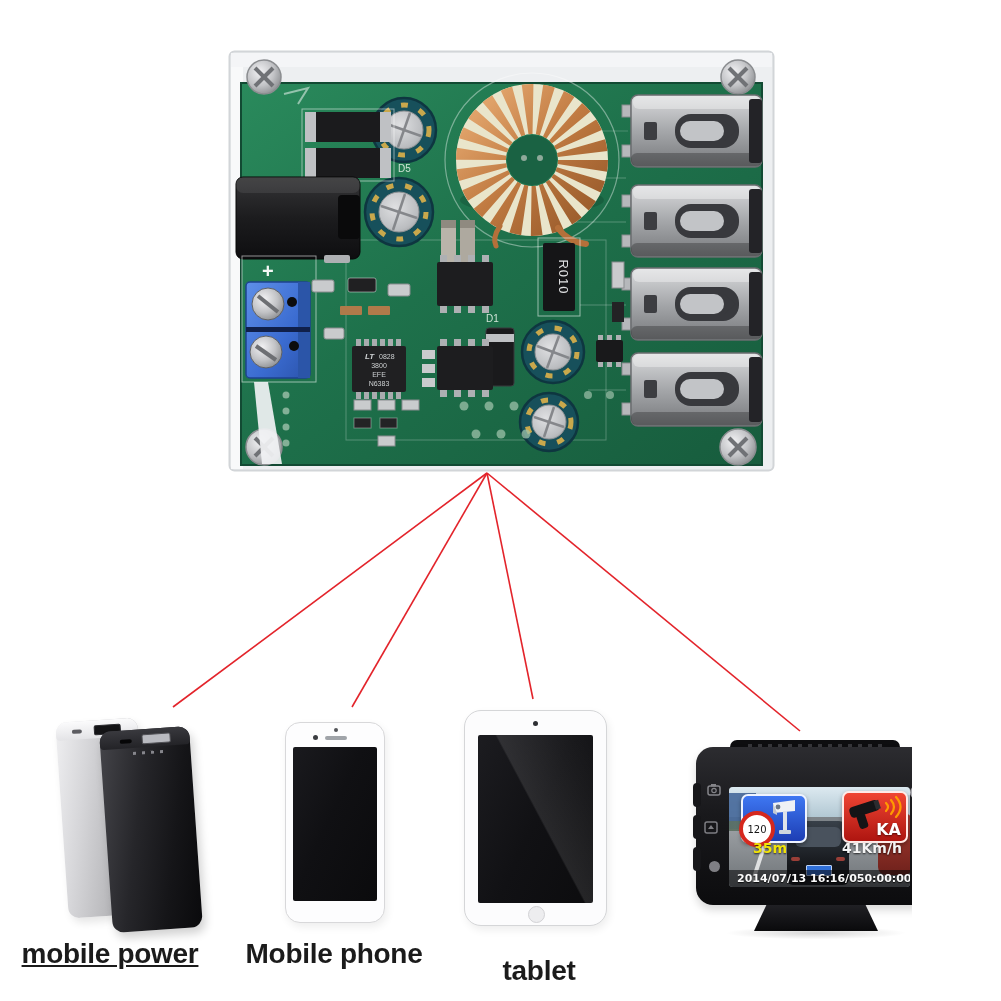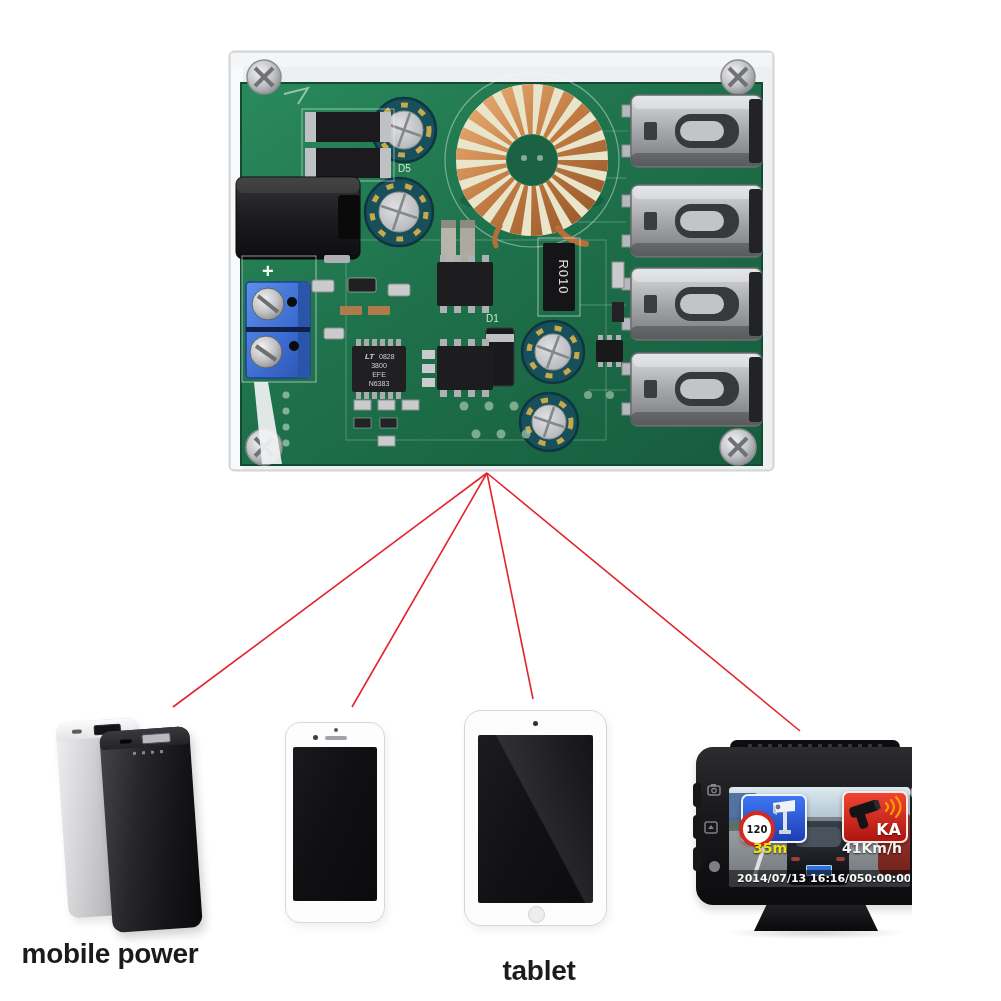--- a/index.html
+++ b/index.html
@@ -83,21 +83,21 @@
     background:linear-gradient(#aa3c33,#6e211b);}
   .sc-redcar-win{position:absolute;left:5px;top:6px;width:24px;height:14px;border-radius:4px;background:#3c2a28;}
 
   .badge{position:absolute;border-radius:7px;box-shadow:0 2px 4px rgba(0,0,0,.35);}
   .badge-blue{left:12px;top:7px;width:62px;height:45px;border:2px solid #eef3ff;
     background:linear-gradient(#3e77f2,#1d3eb4);}
   .badge-red{left:113px;top:4px;width:62px;height:48px;border:2px solid #ffe9e6;
     background:linear-gradient(#ef4533,#ae1510);}
   .sign120{position:absolute;left:-4px;bottom:-6px;width:28px;height:28px;border-radius:50%;
     background:#ffffff;border:4px solid #d5281e;display:flex;align-items:center;justify-content:center;
-    font-size:10px;font-weight:bold;color:#161616;font-family:"DejaVu Sans",sans-serif;}
+    font-size:10px;font-weight:normal;color:#161616;font-family:"DejaVu Sans",sans-serif;}
   .overlay-txt{position:absolute;font-weight:bold;font-size:14px;text-align:center;
     font-family:"DejaVu Sans",sans-serif;text-shadow:0 1px 2px rgba(0,0,0,.75);}
   .txt-41m{left:8px;top:53px;width:66px;color:#f2e307;}
   .txt-speed{left:106px;top:53px;width:74px;color:#f4f4f4;}
   .txt-ka{position:absolute;right:5px;bottom:2px;font-size:16px;font-weight:800;color:#ffffff;
     font-family:"DejaVu Sans",sans-serif;text-shadow:0 1px 2px rgba(0,0,0,.5);}
   .sc-bar{position:absolute;left:0;bottom:0;width:100%;height:17px;background:rgba(8,8,10,.58);
     display:flex;align-items:center;justify-content:space-between;padding:0 8px;box-sizing:border-box;}
   .sc-bar span{color:#fafafa;font-size:11px;font-weight:bold;font-family:"DejaVu Sans",sans-serif;
     text-shadow:0 1px 1px rgba(0,0,0,.8);white-space:nowrap;}
@@ -544,16 +544,17 @@
         <div class="sc-bar">
           <span>2014/07/13 16:16/05</span>
           <span>0:00:00</span>
         </div>
       </div>
     </div>
     <div class="lg-mount"></div>
     <div class="lg-shadow"></div>
   </div>
 
-  <div class="dev-label" style="left:0px;top:937px;">mobile power</div>
+  <div class="dev-label" style="left:0px;top:937px;text-decoration:underline;">mobile power</div>
+  <div class="dev-label" style="left:224px;top:937px;">Mobile phone</div>
   <div class="dev-label" style="left:429px;top:944px;margin-top:10px;">tablet</div>
 
 </div>
 
 </body></html>

